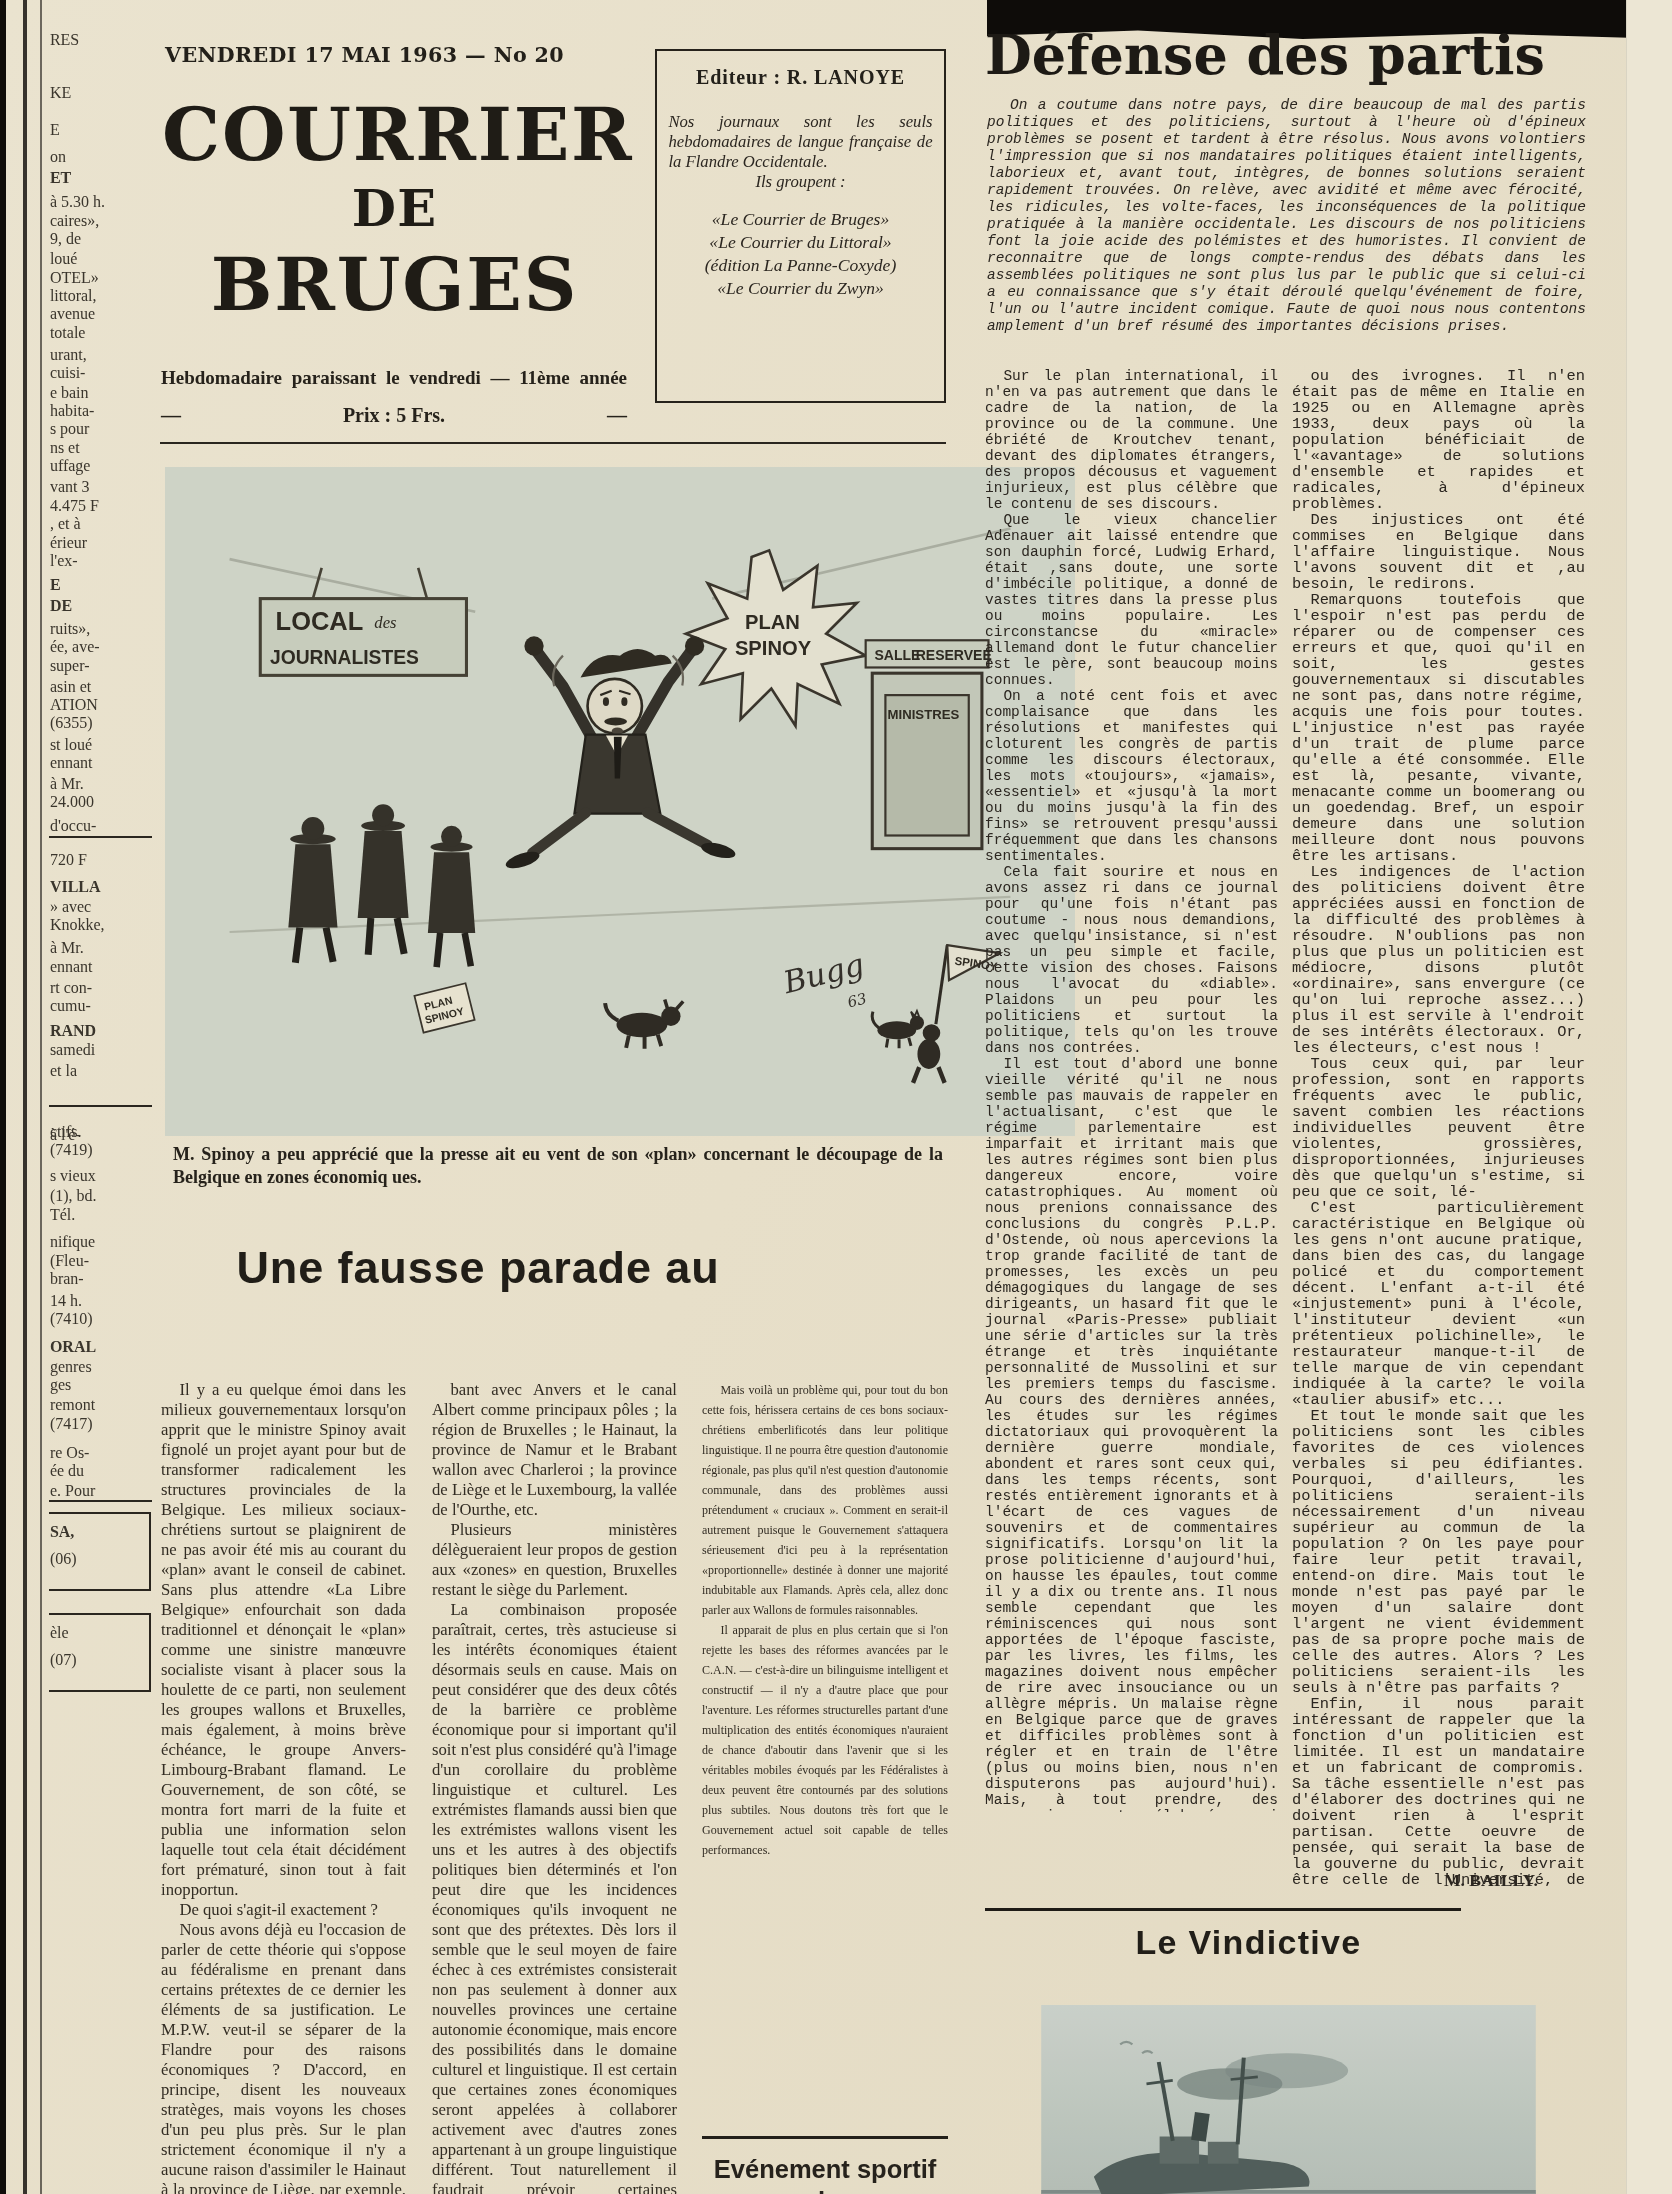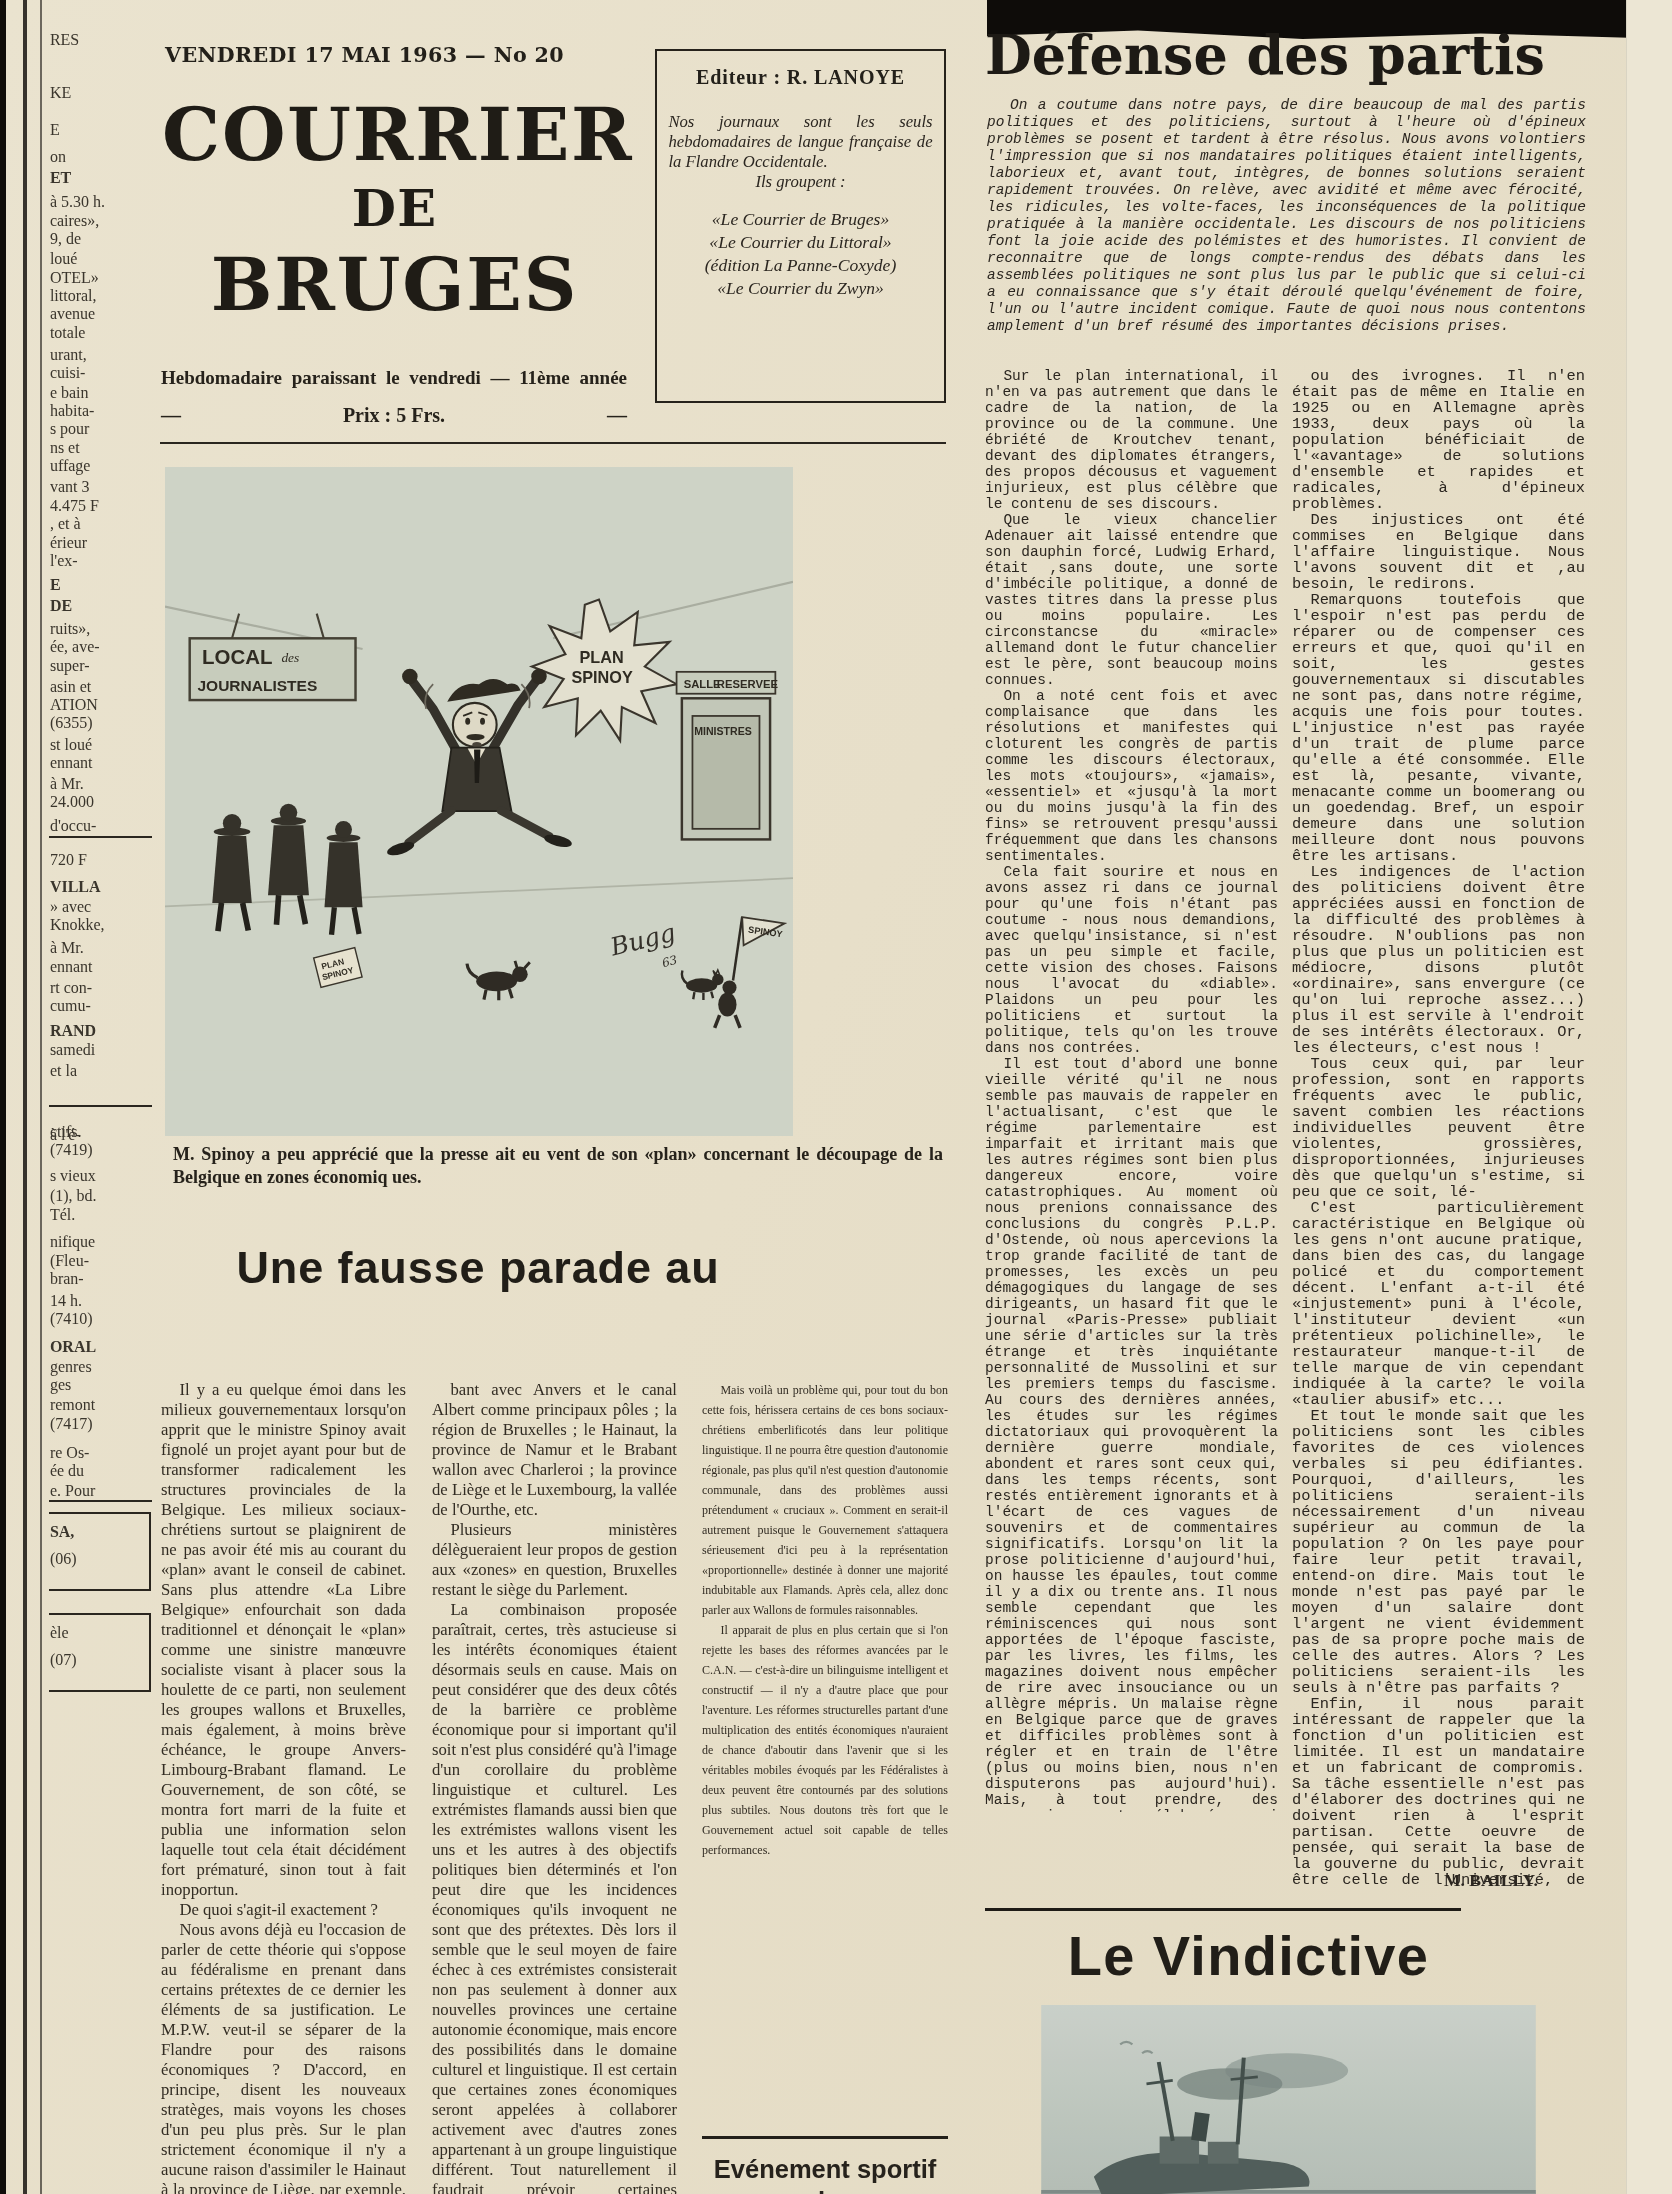--- a/index.html
+++ b/index.html
@@ -35,21 +35,21 @@
   .pubbox{position:absolute;left:655px;top:49px;width:291px;height:354px;border:2.2px solid #26221b;
           box-sizing:border-box;padding:15px 11.4px 0 11.4px;}
   .pub-editor{text-align:center;font-weight:bold;font-size:20px;letter-spacing:0.9px;color:#23201a;}
   .pub-lines{margin-top:28px;}
   .pub-line{font-size:16.7px;line-height:20px;text-align:justify;text-align-last:justify;color:#2b2620;}
   .pub-note{margin-top:23px;font-style:italic;font-size:16.7px;line-height:20px;text-align:justify;color:#2b2620;}
   .pub-note-center{font-style:italic;font-size:16.7px;line-height:20px;text-align:center;color:#2b2620;}
   .pub-groups{margin-top:16px;}
   .pub-group{font-style:italic;font-size:17.6px;line-height:23px;text-align:center;color:#2b2620;}
   
-  .cartoon{position:absolute;left:165px;top:467px;width:628px;height:669px;background:#ced3c6;}
+  .cartoon{position:absolute;left:165px;top:467px;width:910px;height:669px;background:#ced3c6;}
   .cartoon svg{display:block;width:100%;height:100%;}
   .cartoon-caption{position:absolute;left:173px;top:1143px;width:770px;font-weight:bold;
                    font-size:18px;line-height:23px;text-align:justify;color:#26221b;}
   
   .fp-title{position:absolute;left:162px;top:1241px;width:632px;text-align:center;color:#211e18;
             font-family:"Liberation Sans",sans-serif;font-weight:bold;}
   .fp-title .l1{font-size:45px;line-height:54px;letter-spacing:0.9px;}
   .fp-title .l2{font-size:45px;line-height:54px;letter-spacing:0.9px;}
   .col{position:absolute;overflow:hidden;text-align:justify;}
   .col p{margin:0;text-indent:18.4px;}
@@ -70,21 +70,21 @@
             text-align:justify;color:#2b2620;}
   .df-intro p{margin:0;text-indent:23px;}
   .df-col{font-family:"Liberation Mono",monospace;color:#2b2620;}
   .df-c1{left:985px;top:368px;width:293px;height:1444px;font-size:14.5px;line-height:16px;}
   .df-c2{left:1292px;top:368px;width:293px;height:1518px;font-size:15.4px;line-height:16px;}
   .df-sig{position:absolute;left:1292px;top:1870px;width:246px;text-align:right;
           font-size:17.6px;font-weight:bold;color:#2b2620;font-family:"Liberation Serif",serif;}
   .df-rule{position:absolute;left:985px;top:1908px;width:476px;height:2.6px;background:#1e1b16;}
   
   .vind-title{position:absolute;left:985px;top:1923px;width:527px;text-align:center;
-              font-family:"Liberation Sans",sans-serif;font-weight:bold;font-size:56px;
+              font-family:"Liberation Sans",sans-serif;font-weight:bold;font-size:34px;
               letter-spacing:1.3px;color:#211e18;}
   .vind-photo{position:absolute;left:1041px;top:2005px;width:495px;height:377px;}
   .vind-photo svg{display:block;width:100%;height:100%;}
 </style>
 </head>
 <body>
 
 <div class="page">
 
   <div class="band-top"></div>

